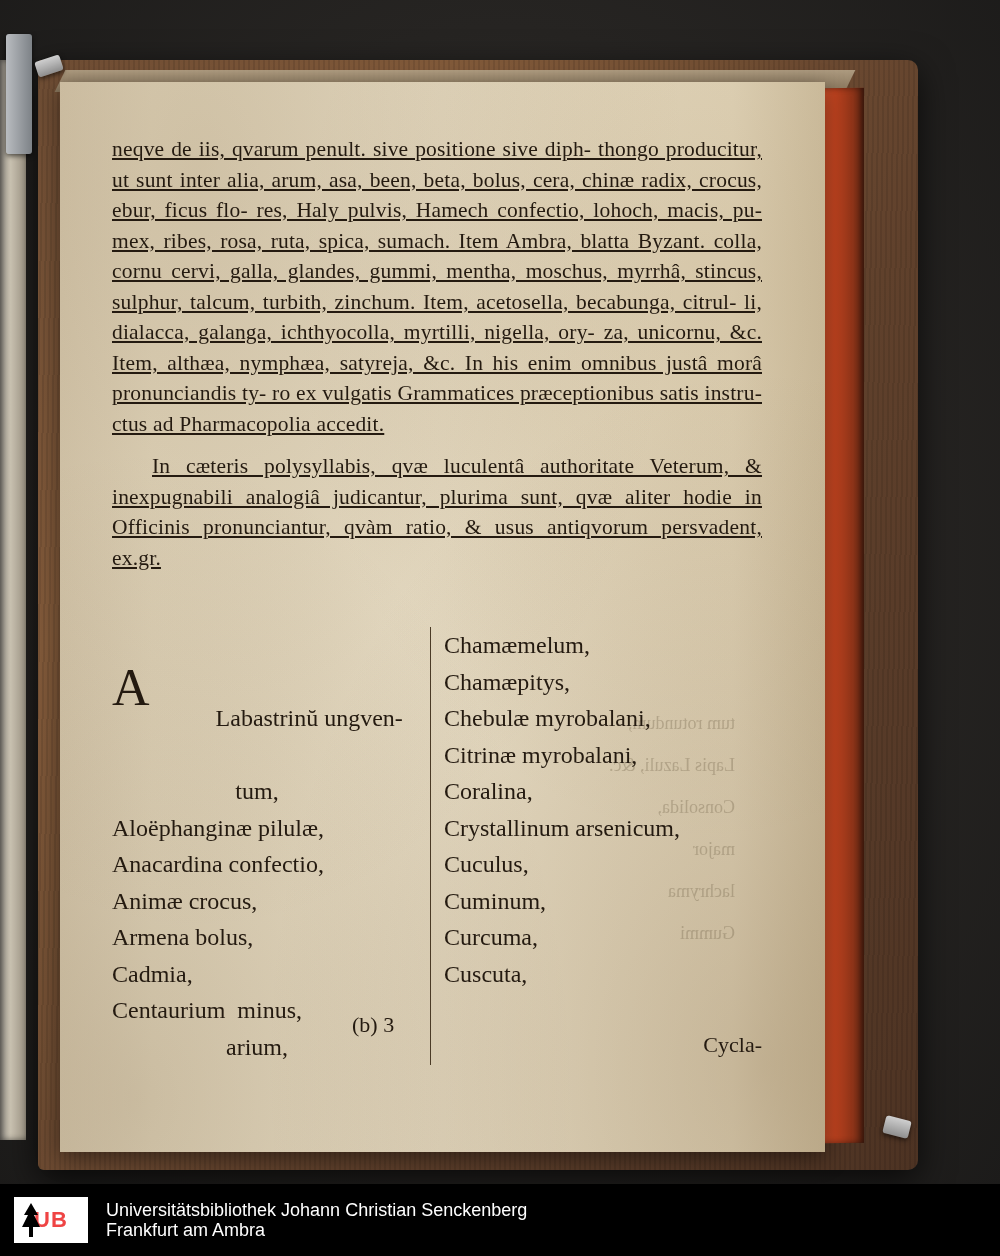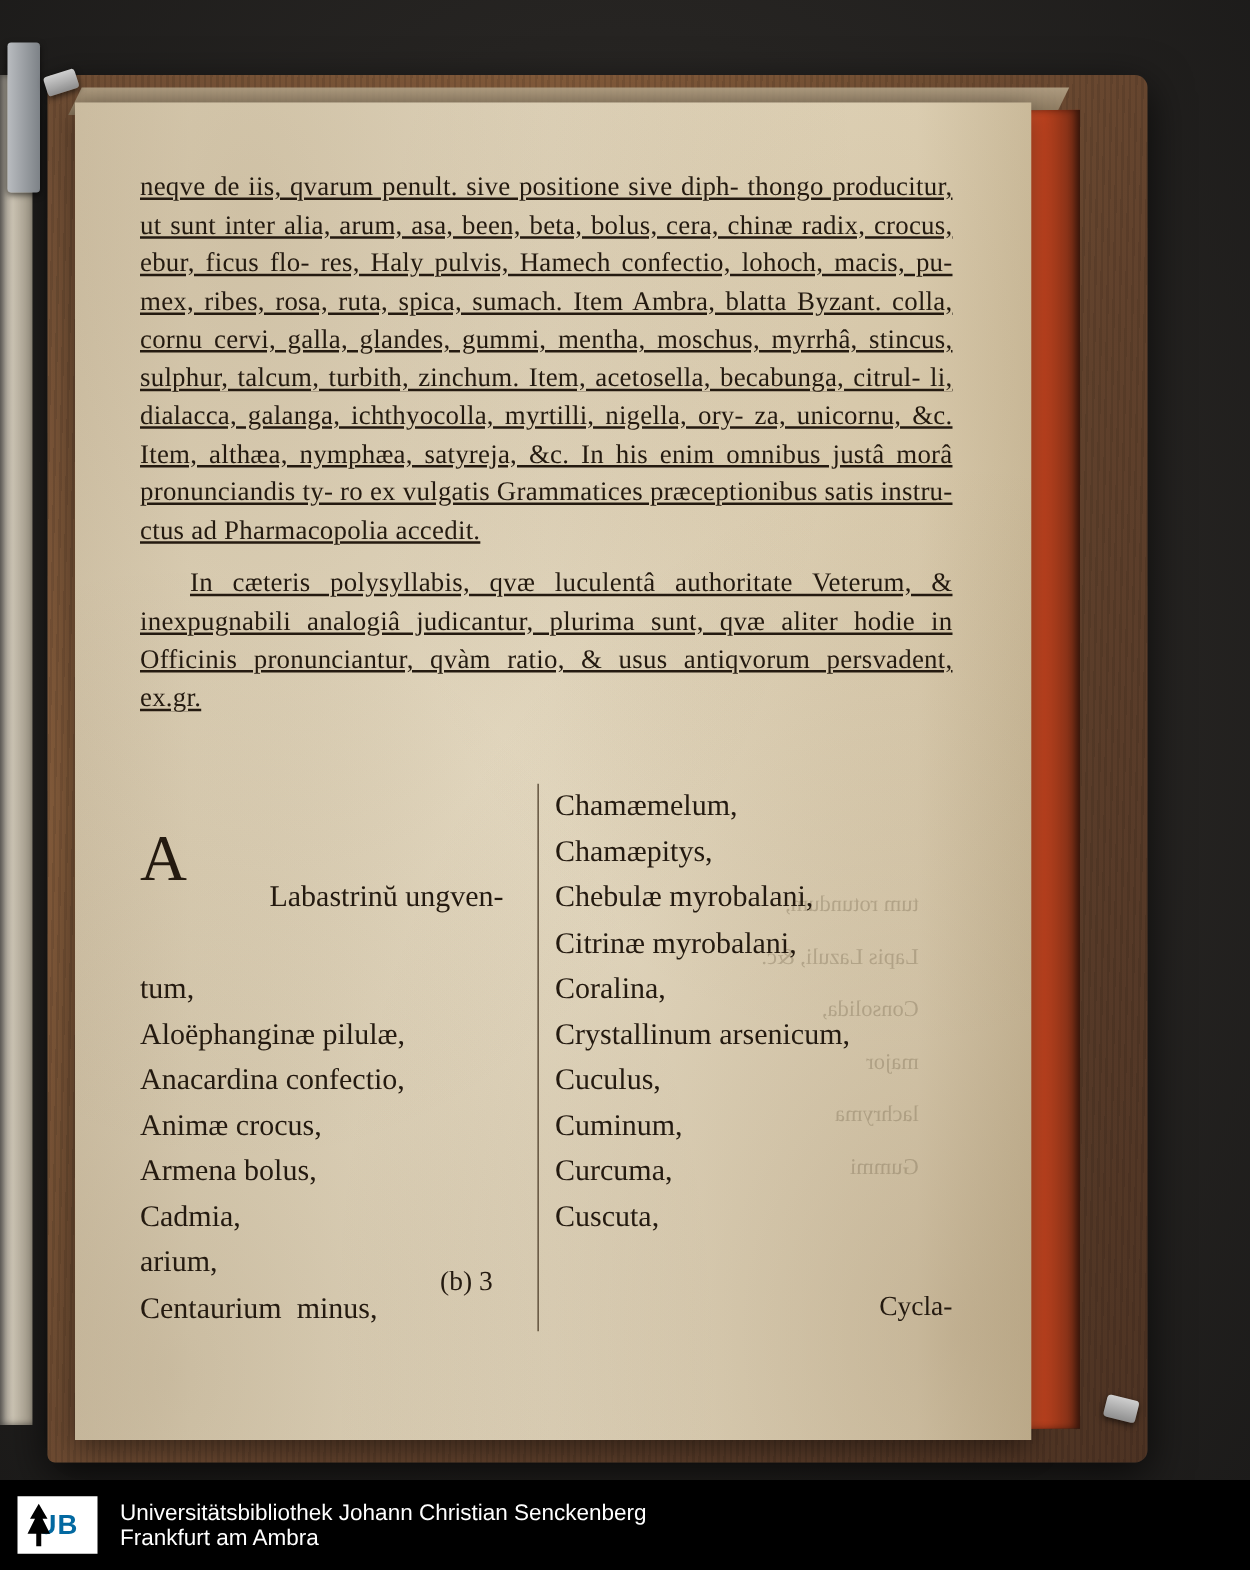--- a/index.html
+++ b/index.html
@@ -139,21 +139,21 @@
     line-height: 36.5px;
     color: #241a10;
   }
   .col-left { width: 320px; }
   .col-right {
     width: 330px;
     padding-left: 13px;
     border-left: 1.6px solid #4a3a26;
   }
   .entry { white-space: pre; }
-  .entry.indent-r { text-align: left; padding-right: 28px; }
+  .entry.indent-r { text-align: center; padding-right: 28px; }
   .dropcap {
     float: left;
     font-size: 52px;
     line-height: 44px;
     padding-right: 6px;
     margin-top: 2px;
     font-family: "Liberation Serif", serif;
   }
 
   .footline {
@@ -184,24 +184,24 @@
     position: absolute;
     left: 0; bottom: 0;
     width: 1000px; height: 72px;
     background: #000;
     color: #fff;
     display: flex;
     align-items: center;
     font-family: "Liberation Sans", sans-serif;
   }
   .ub-logo {
-    width: 64px; height: 46px;
+    width: 74px; height: 46px;
     margin-left: 14px;
     background: #fff;
-    color: #0369a1;
+    color: #ef4444;
     display: flex;
     align-items: center;
     justify-content: center;
     font-weight: bold;
     font-size: 22px;
     letter-spacing: 1px;
     position: relative;
   }
   .ub-logo .tree {
     position: absolute;
@@ -256,22 +256,22 @@
         <div class="entry">
           <span class="dropcap">A</span>
           <span>Labastrinŭ ungven-</span>
         </div>
         <div class="entry indent-r">tum,</div>
         <div class="entry">Aloëphanginæ pilulæ,</div>
         <div class="entry">Anacardina confectio,</div>
         <div class="entry">Animæ crocus,</div>
         <div class="entry">Armena bolus,</div>
         <div class="entry">Cadmia,</div>
+        <div class="entry">Centaurium  minus,</div>
         <div class="entry indent-r">arium,</div>
-        <div class="entry">Centaurium  minus,</div>
       </div>
       <div class="col col-right">
         <div class="entry">Chamæmelum,</div>
         <div class="entry">Chamæpitys,</div>
         <div class="entry">Chebulæ myrobalani,</div>
         <div class="entry">Citrinæ myrobalani,</div>
         <div class="entry">Coralina,</div>
         <div class="entry">Crystallinum arsenicum,</div>
         <div class="entry">Cuculus,</div>
         <div class="entry">Cuminum,</div>

